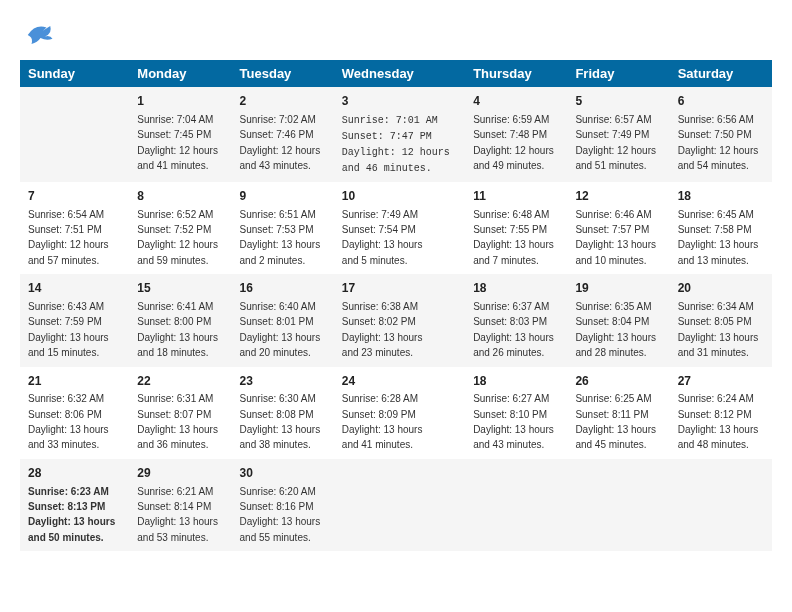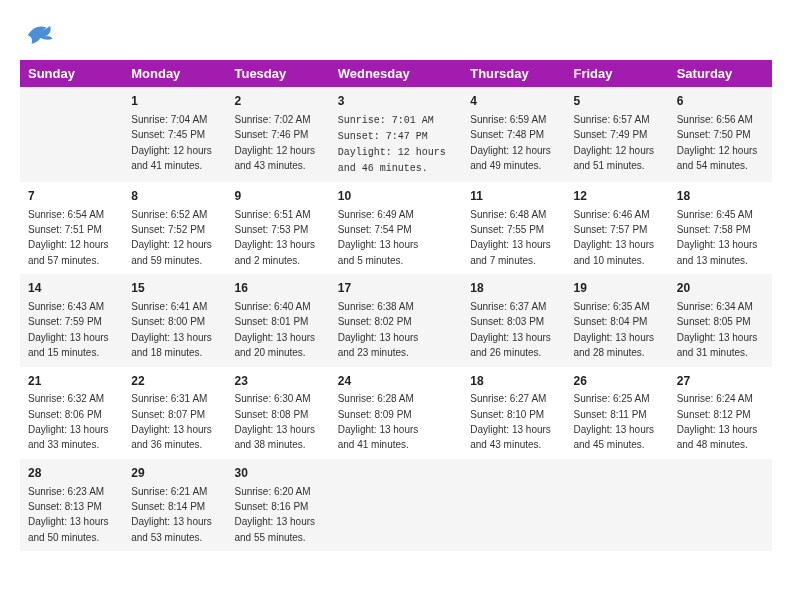--- a/index.html
+++ b/index.html
@@ -45,21 +45,21 @@
     .subtitle {
       font-size: 14px;
       color: #333;
     }
     table {
       width: 100%;
       border-collapse: collapse;
       font-size: 11px;
     }
     thead tr {
-      background-color: #a21caf;
+      background-color: #0369a1;
       color: #fff;
     }
     thead th {
       padding: 6px 8px;
       text-align: left;
       font-weight: bold;
       font-size: 13px;
     }
     tbody tr {
       vertical-align: top;
@@ -157,21 +157,21 @@
 Daylight: 12 hours
 and 57 minutes.</span></td>
         <td><span class="day-num">8</span><span class="day-info" style="white-space: pre-line;">Sunrise: 6:52 AM
 Sunset: 7:52 PM
 Daylight: 12 hours
 and 59 minutes.</span></td>
         <td><span class="day-num">9</span><span class="day-info" style="white-space: pre-line;">Sunrise: 6:51 AM
 Sunset: 7:53 PM
 Daylight: 13 hours
 and 2 minutes.</span></td>
-        <td><span class="day-num">10</span><span class="day-info" style="white-space: pre-line;">Sunrise: 6:49 AM
+        <td><span class="day-num">10</span><span class="day-info" style="white-space: pre-line;">Sunrise: 7:49 AM
 Sunset: 7:54 PM
 Daylight: 13 hours
 and 5 minutes.</span></td>
         <td><span class="day-num">11</span><span class="day-info" style="white-space: pre-line;">Sunrise: 6:48 AM
 Sunset: 7:55 PM
 Daylight: 13 hours
 and 7 minutes.</span></td>
         <td><span class="day-num">12</span><span class="day-info" style="white-space: pre-line;">Sunrise: 6:46 AM
 Sunset: 7:57 PM
 Daylight: 13 hours
@@ -235,21 +235,21 @@
         <td><span class="day-num">26</span><span class="day-info" style="white-space: pre-line;">Sunrise: 6:25 AM
 Sunset: 8:11 PM
 Daylight: 13 hours
 and 45 minutes.</span></td>
         <td><span class="day-num">27</span><span class="day-info" style="white-space: pre-line;">Sunrise: 6:24 AM
 Sunset: 8:12 PM
 Daylight: 13 hours
 and 48 minutes.</span></td>
       </tr>
       <tr>
-        <td><span class="day-num">28</span><span class="day-info" style="white-space: pre-line;">Sunrise: 6:23 AM
+        <td><span class="day-num">28</span><span class="day-info" style="white-space: pre-line; font-weight: bold;">Sunrise: 6:23 AM
 Sunset: 8:13 PM
 Daylight: 13 hours
 and 50 minutes.</span></td>
         <td><span class="day-num">29</span><span class="day-info" style="white-space: pre-line;">Sunrise: 6:21 AM
 Sunset: 8:14 PM
 Daylight: 13 hours
 and 53 minutes.</span></td>
         <td><span class="day-num">30</span><span class="day-info" style="white-space: pre-line;">Sunrise: 6:20 AM
 Sunset: 8:16 PM
 Daylight: 13 hours

